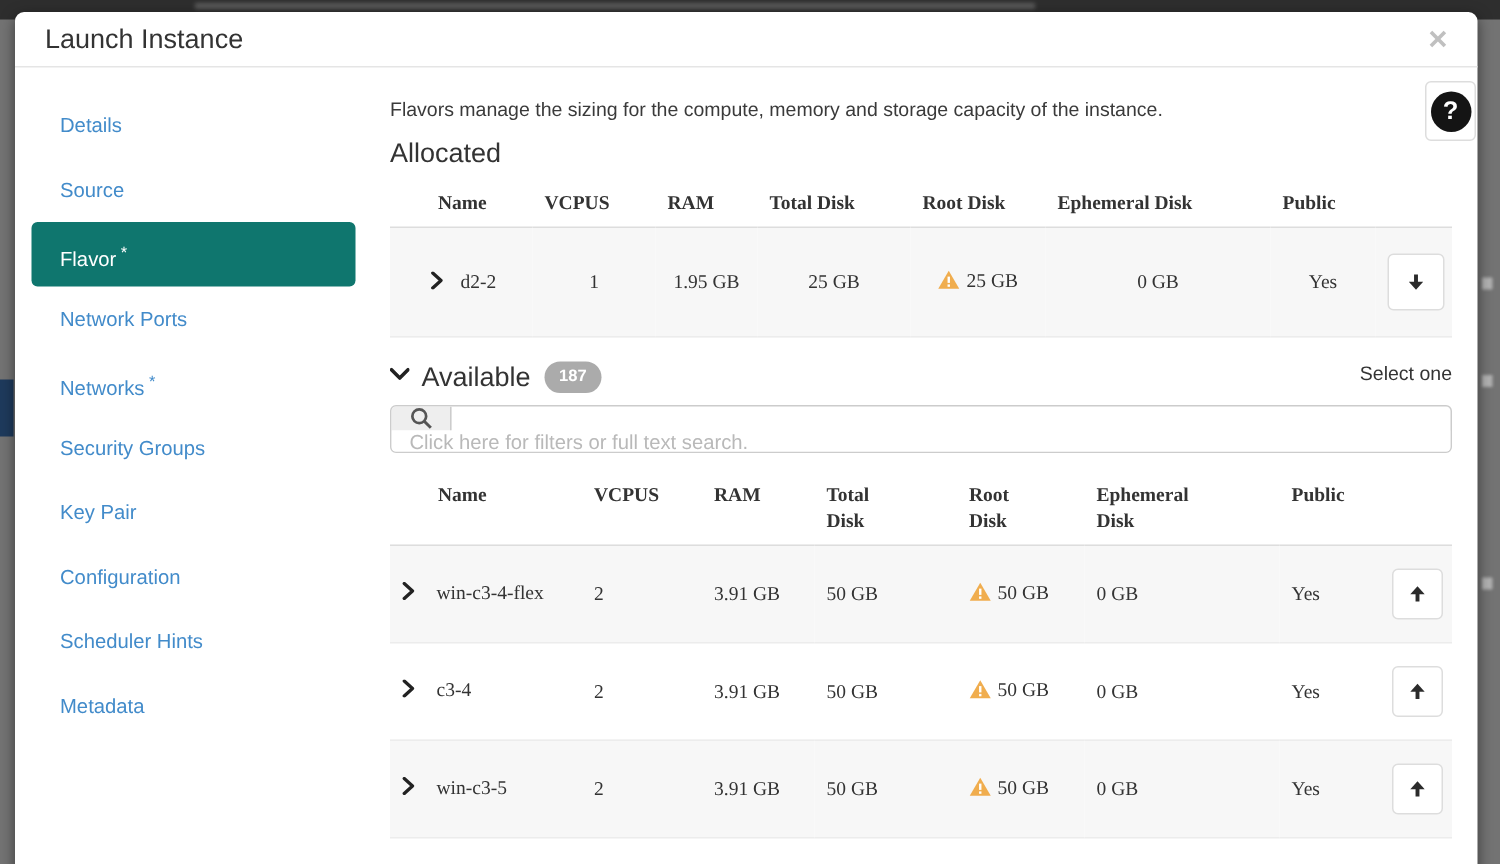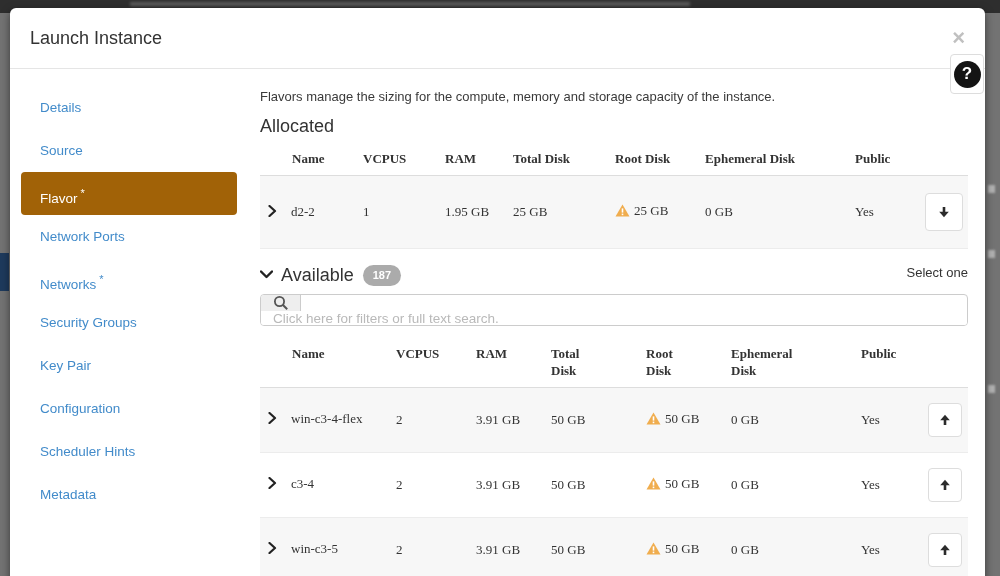--- a/index.html
+++ b/index.html
@@ -14,51 +14,51 @@
   .backdrop-topbar { position:absolute; left:0; top:0; width:1000px; height:13px; background:#2e2e2e; }
   .backdrop-topbar .blur-text { position:absolute; left:130px; top:2px; width:560px; height:4px;
     background:rgba(255,255,255,0.22); filter:blur(1.5px); }
   .backdrop-navblock { position:absolute; left:0; top:253px; width:9px; height:38px; background:#1e3a5c; }
   .backdrop-mark { position:absolute; width:7px; height:8px; background:rgba(230,230,230,0.55); filter:blur(1px); }
   .m1 { left:988px; top:185px; } .m2 { left:988px; top:250px; } .m3 { left:988px; top:385px; }
 
   
   .modal { position:absolute; left:10px; top:8px; width:975px; height:640px;
     background:#fff; border-radius:6px; box-shadow:0 3px 9px rgba(0,0,0,.5); }
-  .modal-header { height:61px; display:flex; align-items:center; padding:0 20px;
+  .modal-header { height:37px; display:flex; align-items:center; padding:0 20px;
     border-bottom:1px solid #e5e5e5; }
   .modal-title { font-size:18px; color:#333; }
   .close-btn { margin-left:auto; background:none; border:none; color:#c0c0c0;
     font-size:22px; font-weight:bold; line-height:1; cursor:pointer; }
   .help-btn { position:absolute; top:46px; right:1px; width:34px; height:40px;
     background:#fff; border:1px solid #ddd; border-radius:4px;
     display:flex; align-items:center; justify-content:center; z-index:5; cursor:pointer; }
   .help-circle { width:27px; height:27px; border-radius:50%; background:#141414; color:#fff;
     font-size:17px; font-weight:bold; display:flex; align-items:center; justify-content:center; }
 
   .modal-body { display:flex; }
 
   
   .sidebar { width:248px; flex-shrink:0; padding-top:17px; }
   .nav-item { display:block; height:43px; line-height:43px; margin-left:11px; width:216px;
     padding-left:19px; font-size:13.5px; color:#428bca; text-decoration:none;
     border-radius:4px; cursor:pointer; }
-  .nav-item.active { background:#a16207; color:#fff; }
+  .nav-item.active { background:#0f766e; color:#fff; }
   .nav-item sup { font-size:11px; margin-left:3px; }
 
   
   .content { width:717px; padding:20px 7px 0 2px; position:relative; }
   .description { font-size:13px; color:#3a3a3a; margin-bottom:12px; }
   h3.section-heading { font-size:18px; font-weight:normal; color:#333; margin-bottom:6px; display:inline-block; }
 
   table { width:100%; border-collapse:collapse; font-size:13px; color:#333; table-layout:fixed;font-family:Liberation Serif, serif; }
   thead th { text-align:left; font-weight:bold; padding:8px; border-bottom:1px solid #ddd; line-height:1.25; vertical-align:top; }
   thead th:first-child { padding-left:32px; }
   td { padding:15px 8px; vertical-align:middle; }
-  .alloc-table td { padding:17px 8px; background:#f7f7f7; border-bottom:1px solid #ececec; }
+  .alloc-table td { padding:17px 8px; background:#f7f7f7; border-bottom:1px solid #ececec;text-align:center; }
   .avail-table tbody tr:nth-child(odd) td { background:#f7f7f7; }
   .avail-table tbody tr td { border-top:1px solid #ececec; }
   .name-cell { white-space:nowrap; }
   .chev { display:inline-block; width:14px; margin-right:9px; vertical-align:-1px; cursor:pointer; }
   .wrap span { display:inline-block; max-width:4.2em; }
   .warn-icon { margin-right:4px; vertical-align:-2px; }
   .action-cell { text-align:right; padding-right:6px; }
   .btn-arrow { width:34px; height:34px; background:#fff; border:1px solid #ddd; border-radius:4px;
     display:inline-flex; align-items:center; justify-content:center; cursor:pointer; }
   .btn-arrow.big { width:38px; height:38px; }

